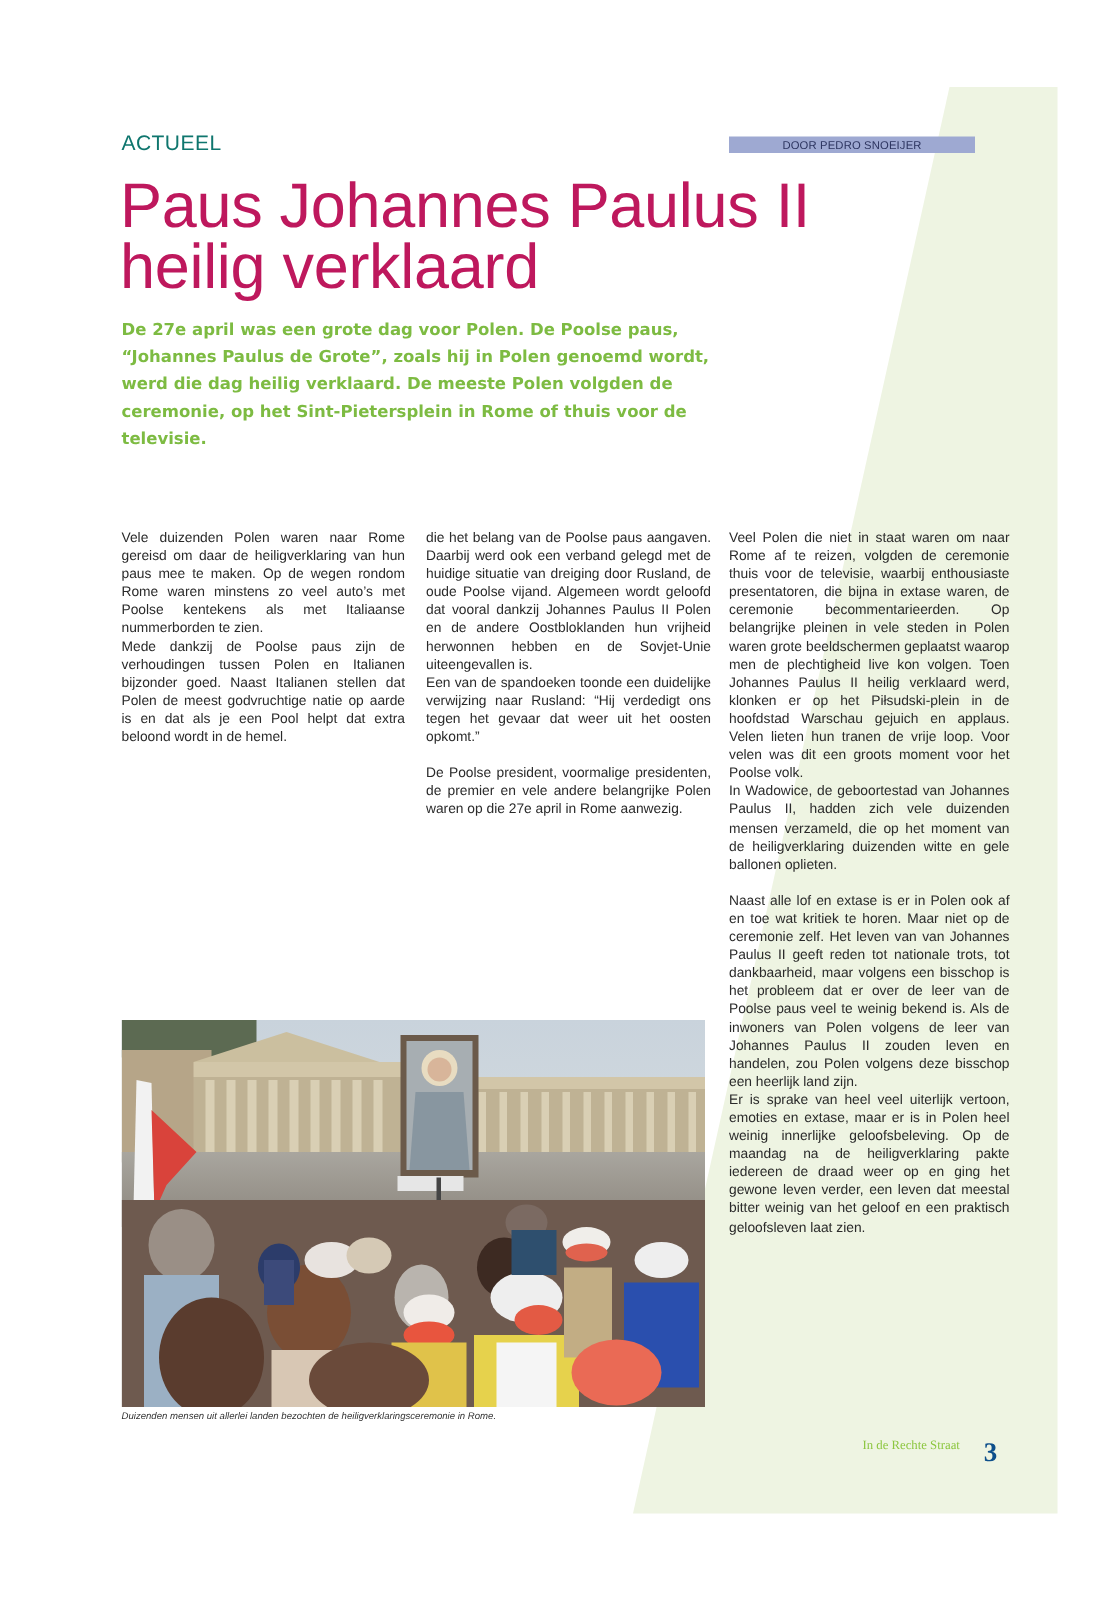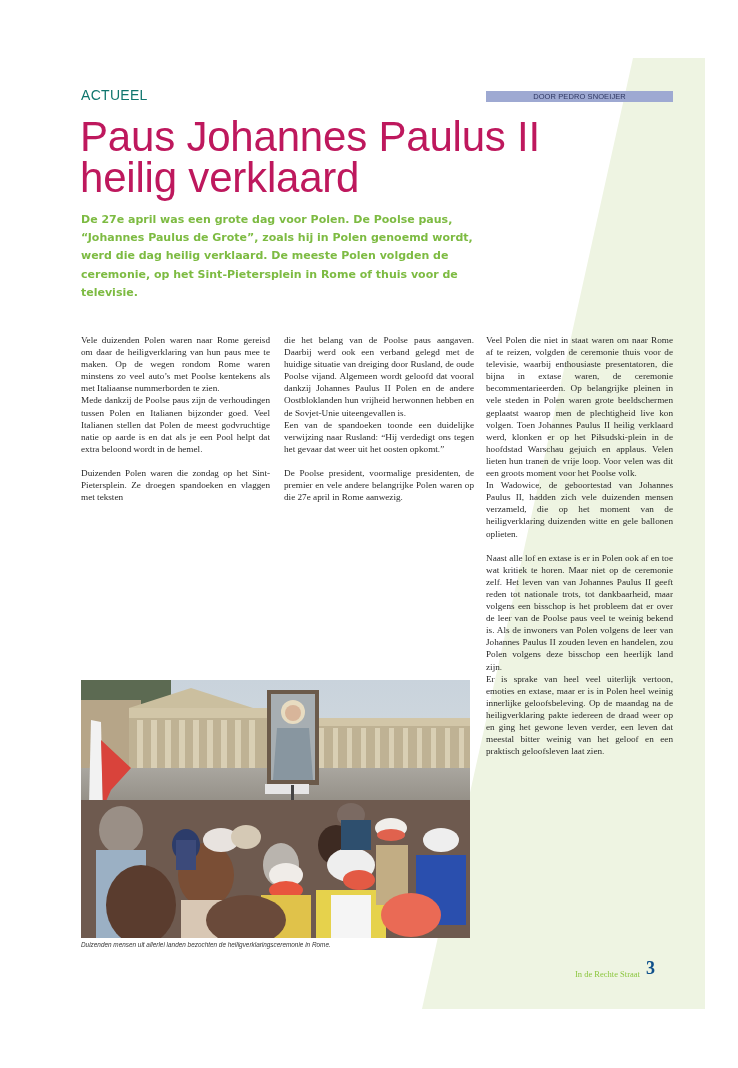--- a/index.html
+++ b/index.html
@@ -12,64 +12,64 @@
     position: absolute; left: 0; top: 0; width: 738px; height: 1068px;
     z-index: 0;
   }
   .section-label {
     position: absolute; left: 81px; top: 87px;
     font-family: "Liberation Sans", sans-serif;
     font-size: 14px; letter-spacing: 0.3px;
     color: #0f766e; z-index: 2;
   }
   .author-bar {
-    position: absolute; left: 486px; top: 91px; width: 187px; height: 11px;
+    position: absolute; left: 486px; top: 91px; width: 164px; height: 11px;
     background: #9ea9d2; z-index: 2;
     display: flex; align-items: center; justify-content: center;
   }
   .author-bar span {
     font-family: "Liberation Sans", sans-serif;
     font-size: 7.5px; color: #2d3560; letter-spacing: 0.1px;
   }
   .title {
     position: absolute; left: 80px; top: 116px; width: 560px;
     font-family: "Liberation Sans", sans-serif;
     font-size: 42px; line-height: 41px; color: #be185d;
     margin: 0; font-weight: normal; z-index: 2; letter-spacing: -0.2px;
   }
   .lead {
     position: absolute; left: 81px; top: 211px; width: 405px;
     font-family: "DejaVu Sans", sans-serif;
     font-weight: bold; font-size: 11px; line-height: 18.2px;
     color: #7dbb42; margin: 0; z-index: 2;
   }
   .col {
-    position: absolute; top: 334px;
-    font-family: Liberation Serif, serif;
+    position: absolute; top: 352px;
+    font-family: Liberation Sans, sans-serif;
     font-size: 9.2px; line-height: 12.1px; color: #2a2a2a;
     text-align: justify; z-index: 2;
   }
   .col p { margin: 0; }
   .col p.gap { margin-top: 12.1px; }
   .col1 { left: 81px; width: 189px; }
   .col2 { left: 284px; width: 190px; }
   .col3 { left: 486px; width: 187px; }
   .photo {
     position: absolute; left: 81px; top: 680px; width: 389px; height: 258px;
     z-index: 2; overflow: hidden;
   }
   .photo svg { display: block; }
   .caption {
     position: absolute; left: 81px; top: 941px; width: 400px;
     font-family: Liberation Sans, sans-serif; font-style: italic;
     font-size: 6.4px; color: #333; z-index: 2;
   }
   .footer {
     position: absolute; left: 575px; top: 958px; z-index: 2;
-    display: flex; align-items: flex-end; gap: 6px;
+    display: flex; align-items: flex-start; gap: 16px;
   }
   .footer .mag {
     font-family: "Liberation Serif", serif; font-size: 8.5px; color: #8cc63f;
   }
   .footer .pagenum {
     font-family: "Liberation Serif", serif; font-weight: bold;
     font-size: 18px; color: #0e4f8b;
   }
 </style>
 </head>
@@ -84,22 +84,21 @@
 <div class="author-bar">
   <span>DOOR PEDRO SNOEIJER</span>
 </div>
 
 <h1 class="title">Paus Johannes Paulus II heilig verklaard</h1>
 
 <p class="lead">De 27e april was een grote dag voor Polen. De Poolse paus, “Johannes Paulus de Grote”, zoals hij in Polen genoemd wordt, werd die dag heilig verklaard. De meeste Polen volgden de ceremonie, op het Sint-Pietersplein in Rome of thuis voor de televisie.</p>
 
 <div class="col col1">
   <p>Vele duizenden Polen waren naar Rome gereisd om daar de heiligverklaring van hun paus mee te maken. Op de wegen rondom Rome waren minstens zo veel auto’s met Poolse kentekens als met Italiaanse nummerborden te zien.</p>
-  <p>Mede dankzij de Poolse paus zijn de verhoudingen tussen Polen en Italianen bijzonder goed. Veel Italianen stellen dat Polen de meest godvruchtige natie op aarde is en dat als je een Pool helpt dat extra beloond wordt in de hemel.</p>
-  <p class="gap">Duizenden Polen waren die zondag op het Sint-Pietersplein. Ze droegen spandoeken en vlaggen met teksten</p>
+  <p>Mede dankzij de Poolse paus zijn de verhoudingen tussen Polen en Italianen bijzonder goed. Naast Italianen stellen dat Polen de meest godvruchtige natie op aarde is en dat als je een Pool helpt dat extra beloond wordt in de hemel.</p>
 </div>
 
 <div class="col col2">
   <p>die het belang van de Poolse paus aangaven. Daarbij werd ook een verband gelegd met de huidige situatie van dreiging door Rusland, de oude Poolse vijand. Algemeen wordt geloofd dat vooral dankzij Johannes Paulus II Polen en de andere Oostbloklanden hun vrijheid herwonnen hebben en de Sovjet-Unie uiteengevallen is.</p>
   <p>Een van de spandoeken toonde een duidelijke verwijzing naar Rusland: “Hij verdedigt ons tegen het gevaar dat weer uit het oosten opkomt.”</p>
   <p class="gap">De Poolse president, voormalige presidenten, de premier en vele andere belangrijke Polen waren op die 27e april in Rome aanwezig.</p>
 </div>
 
 <div class="col col3">
   <p>Veel Polen die niet in staat waren om naar Rome af te reizen, volgden de ceremonie thuis voor de televisie, waarbij enthousiaste presentatoren, die bijna in extase waren, de ceremonie becommentarieerden. Op belangrijke pleinen in vele steden in Polen waren grote beeldschermen geplaatst waarop men de plechtigheid live kon volgen. Toen Johannes Paulus II heilig verklaard werd, klonken er op het Piłsudski-plein in de hoofdstad Warschau gejuich en applaus. Velen lieten hun tranen de vrije loop. Voor velen was dit een groots moment voor het Poolse volk.</p>

